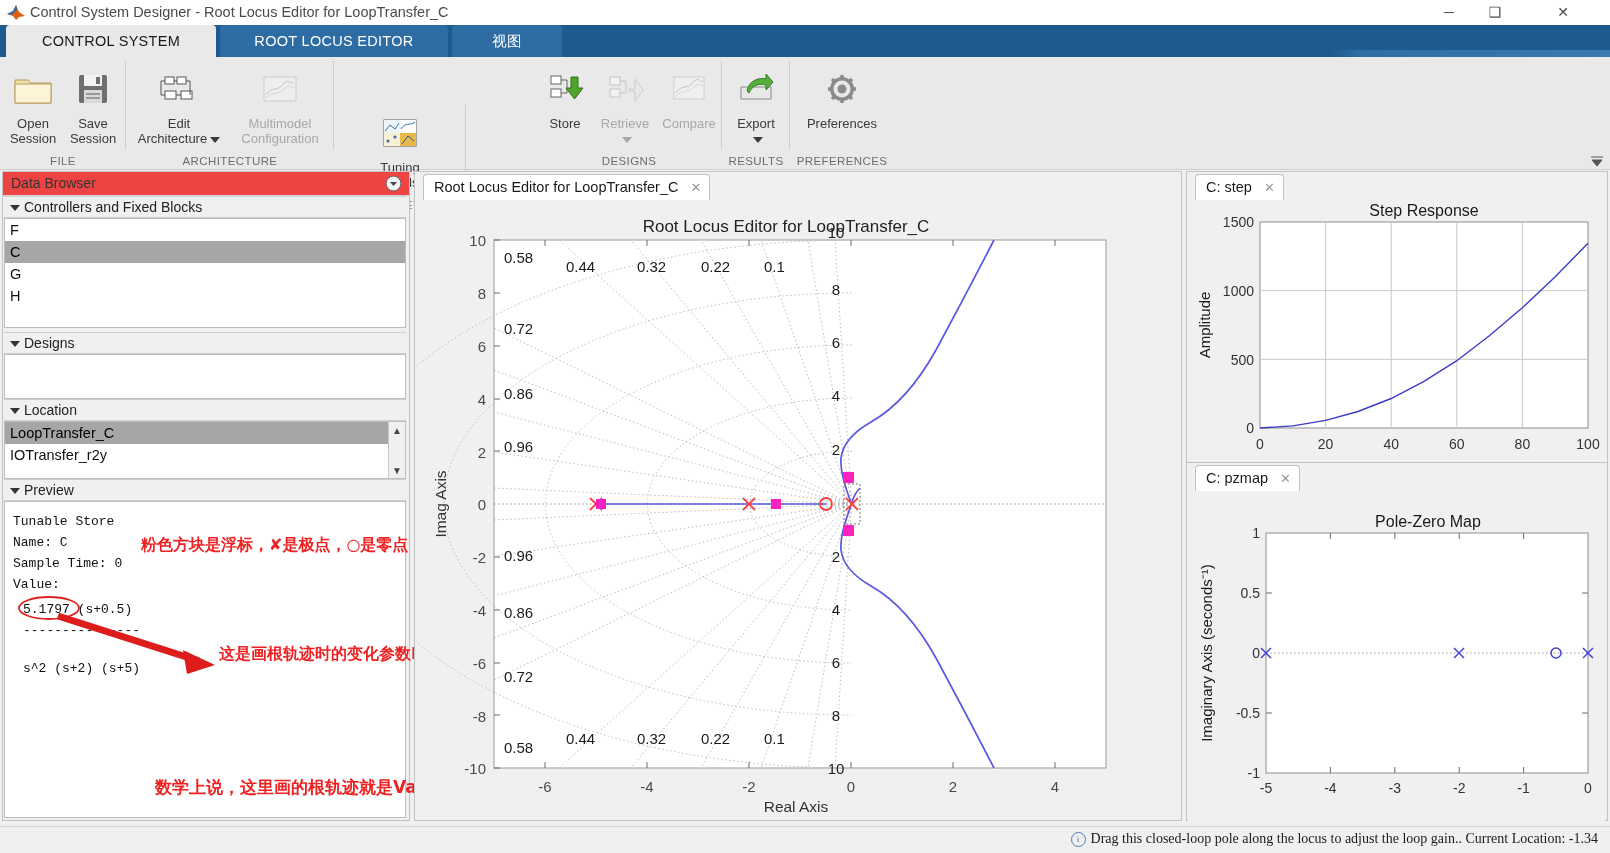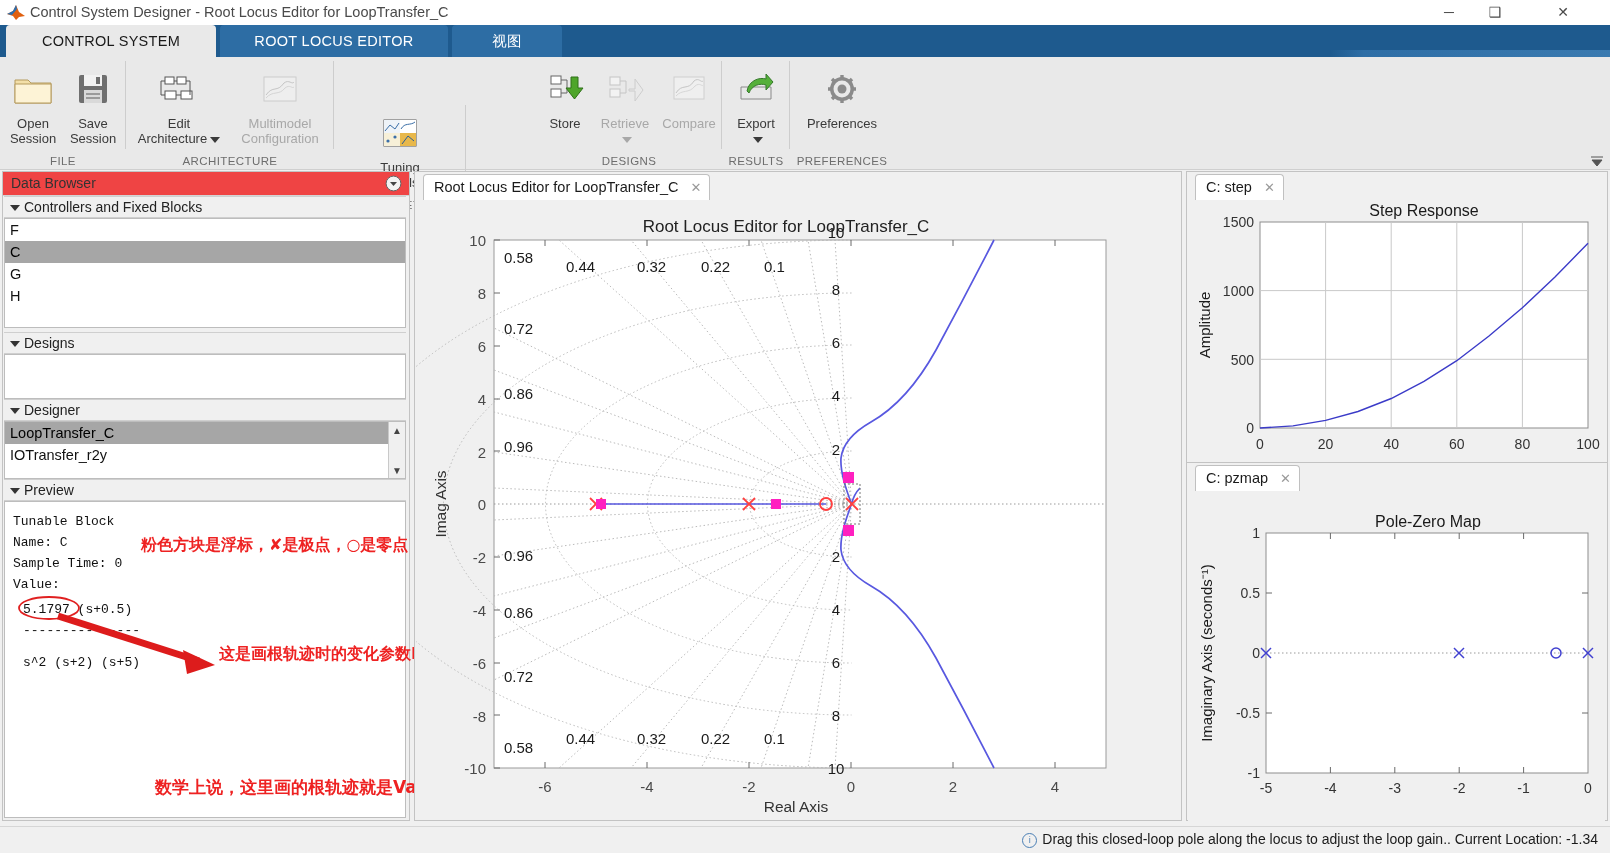--- a/index.html
+++ b/index.html
@@ -93,21 +93,21 @@
 
   
   .rpanel{position:absolute;background:#f0f0f0;border:1px solid #c3c3c3;}
   .rtab-doc{position:absolute;left:8px;top:2px;height:25px;background:#ffffff;border:1px solid #c0c0c0;
             border-bottom:none;border-top-left-radius:4px;border-top-right-radius:4px;
             font-size:14.5px;color:#1a1a1a;line-height:25px;padding:0 8px 0 10px;cursor:default;}
 
   
   .status{position:absolute;left:0;bottom:0;width:1610px;height:26px;background:#f0f0f0;
           border-top:1px solid #d6d6d6;}
-  .status .msg{position:absolute;right:12px;top:4px;font-size:14px;color:#1a1a1a;}
+  .status .msg{position:absolute;right:12px;top:4px;font-size:14px;color:#1a1a1a;font-family:Liberation Serif, serif;}
   .info-ic{display:inline-block;width:13px;height:13px;border-radius:50%;border:1px solid #4a7fb5;
            color:#4a7fb5;font-size:9px;line-height:12px;text-align:center;margin-right:5px;
            vertical-align:middle;}
   svg{display:block;}
   text{font-family:"Liberation Sans", sans-serif;}
 </style>
 </head>
 <body>
 
 <div class="app">
@@ -352,43 +352,43 @@
     </div>
 
     <div class="section-hd" style="top:160px;">
       <span class="tri"></span>
       <span>Designs</span>
     </div>
     <div class="list-box" style="top:182px;height:45px;"></div>
 
     <div class="section-hd" style="top:227px;">
       <span class="tri"></span>
-      <span>Designer</span>
+      <span>Location</span>
     </div>
     <div class="list-box" style="top:249px;height:58px;">
       <div class="li sel" style="width:386px;">LoopTransfer_C</div>
       <div class="li" style="width:386px;">IOTransfer_r2y</div>
       <div class="scrollcol">
         <div class="sc-arrow" style="top:0;">▲</div>
         <div class="sc-arrow" style="bottom:0;">▼</div>
       </div>
     </div>
 
     <div class="section-hd" style="top:307px;">
       <span class="tri"></span>
       <span>Preview</span>
     </div>
     <div class="preview" style="top:329px;height:317px;">
-      <div class="pv-line pv-mono" style="margin-top:9px;">Tunable Block</div>
+      <div class="pv-line pv-mono" style="margin-top:9px;">Tunable Store</div>
       <div class="pv-line pv-mono">Name: C</div>
       <div class="pv-line pv-mono">Sample Time: 0</div>
       <div class="pv-line pv-mono">Value:</div>
       <div class="pv-line pv-mono" style="padding-left:18px;margin-top:4px;">5.1797 (s+0.5)</div>
       <div class="pv-line pv-mono" style="padding-left:18px;">---------------</div>
-      <div class="pv-line pv-mono" style="padding-left:18px;margin-top:11px;">s^2 (s+2) (s+5)</div>
+      <div class="pv-line pv-mono" style="padding-left:18px;margin-top:17px;">s^2 (s+2) (s+5)</div>
     </div>
 
     <svg style="position:absolute;left:0;top:0;width:406px;height:648px;pointer-events:none;">
       <ellipse cx="46" cy="436" rx="30" ry="11" fill="none" stroke="#e02020" stroke-width="1.8"></ellipse>
       <path d="M55 444 L196 489" stroke="#dd1c1c" stroke-width="7" fill="none"></path>
       <path d="M212 493 L180 478 L184 502 Z" fill="#dd1c1c"></path>
     </svg>
   </div>
 
   <div class="anno" style="left:141px;top:535px;font-size:16px;">粉色方块是浮标，✘是极点，○是零点</div>

